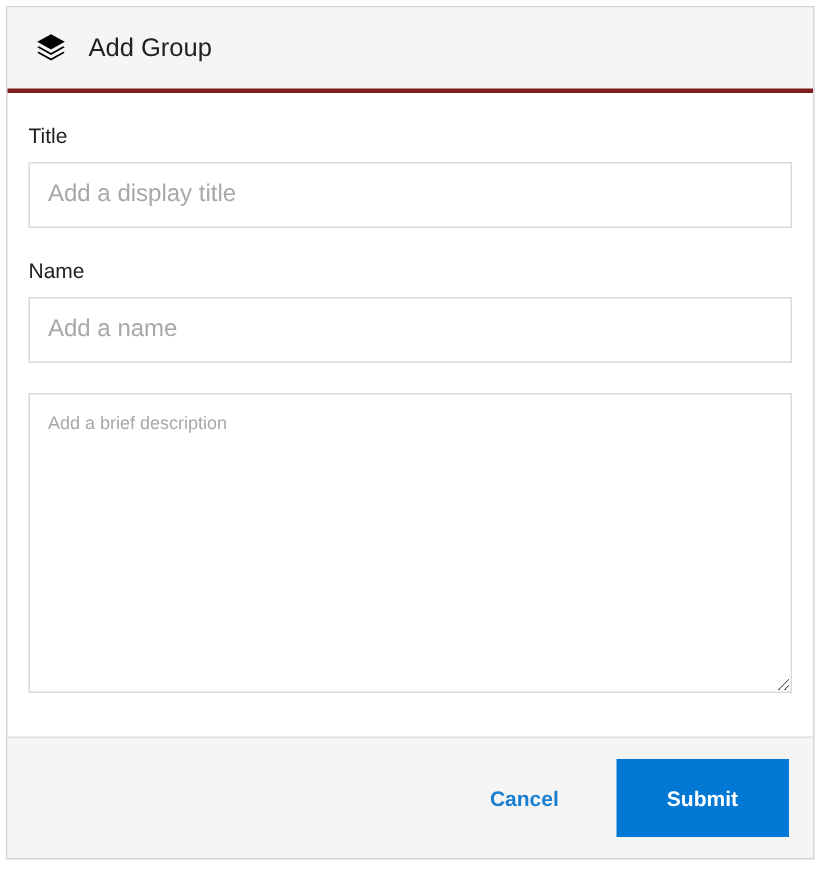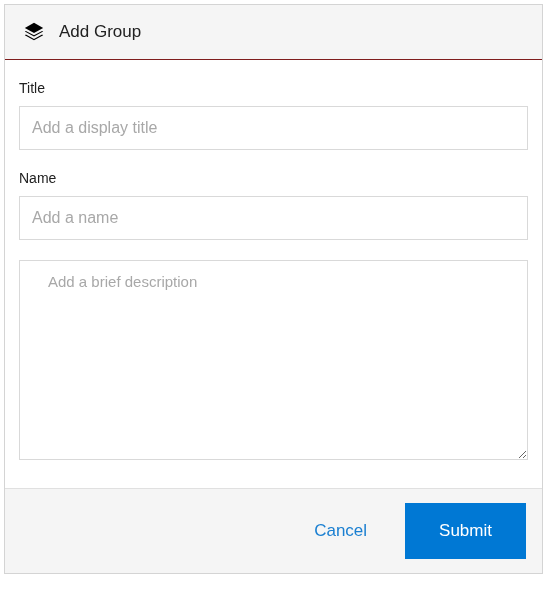--- a/index.html
+++ b/index.html
@@ -12,21 +12,21 @@
       background: #fff;
       padding: 4px;
     }
     .dialog {
       width: 539px;
       border: 1px solid #d4d4d4;
       background: #fff;
     }
     .header {
       background: #f5f5f5;
-      border-bottom: 1px solid #7f1d1d;
+      border-bottom: 3px solid #7f1d1d;
       padding: 16px 18px;
       display: flex;
       align-items: center;
       gap: 14px;
     }
     .header-icon {
       display: flex;
       align-items: center;
       justify-content: center;
     }
@@ -58,47 +58,48 @@
       color: #333;
       font-family: inherit;
       outline: none;
     }
     .text-input::placeholder {
       color: #a8a8a8;
     }
     .textarea {
       width: 100%;
       border: 1px solid #d9d9d9;
-      padding: 12px 28px;
-      font-size: 15px;
+      padding: 12px 12px;
+      font-size: 12px;
       color: #333;
       font-family: inherit;
       outline: none;
       resize: both;
       height: 200px;
     }
     .textarea::placeholder {
       color: #a8a8a8;
     }
     .footer {
       background: #f5f5f5;
       border-top: 1px solid #e0e0e0;
       padding: 14px 16px;
       display: flex;
       justify-content: flex-end;
       align-items: center;
       gap: 10px;
     }
     .btn {
-      font-size: 17px;
+      font-size: 14px;
       padding: 10px 28px;
       cursor: pointer;
       font-family: inherit;
       border: none;
       background: none;
+      font-weight: bold;
     }
     .btn-cancel {
       color: #1a7fd1;
       background: transparent;
     }
     .btn-submit {
       background: #0078d4;
       color: #fff;
       padding: 18px 34px;
     }

